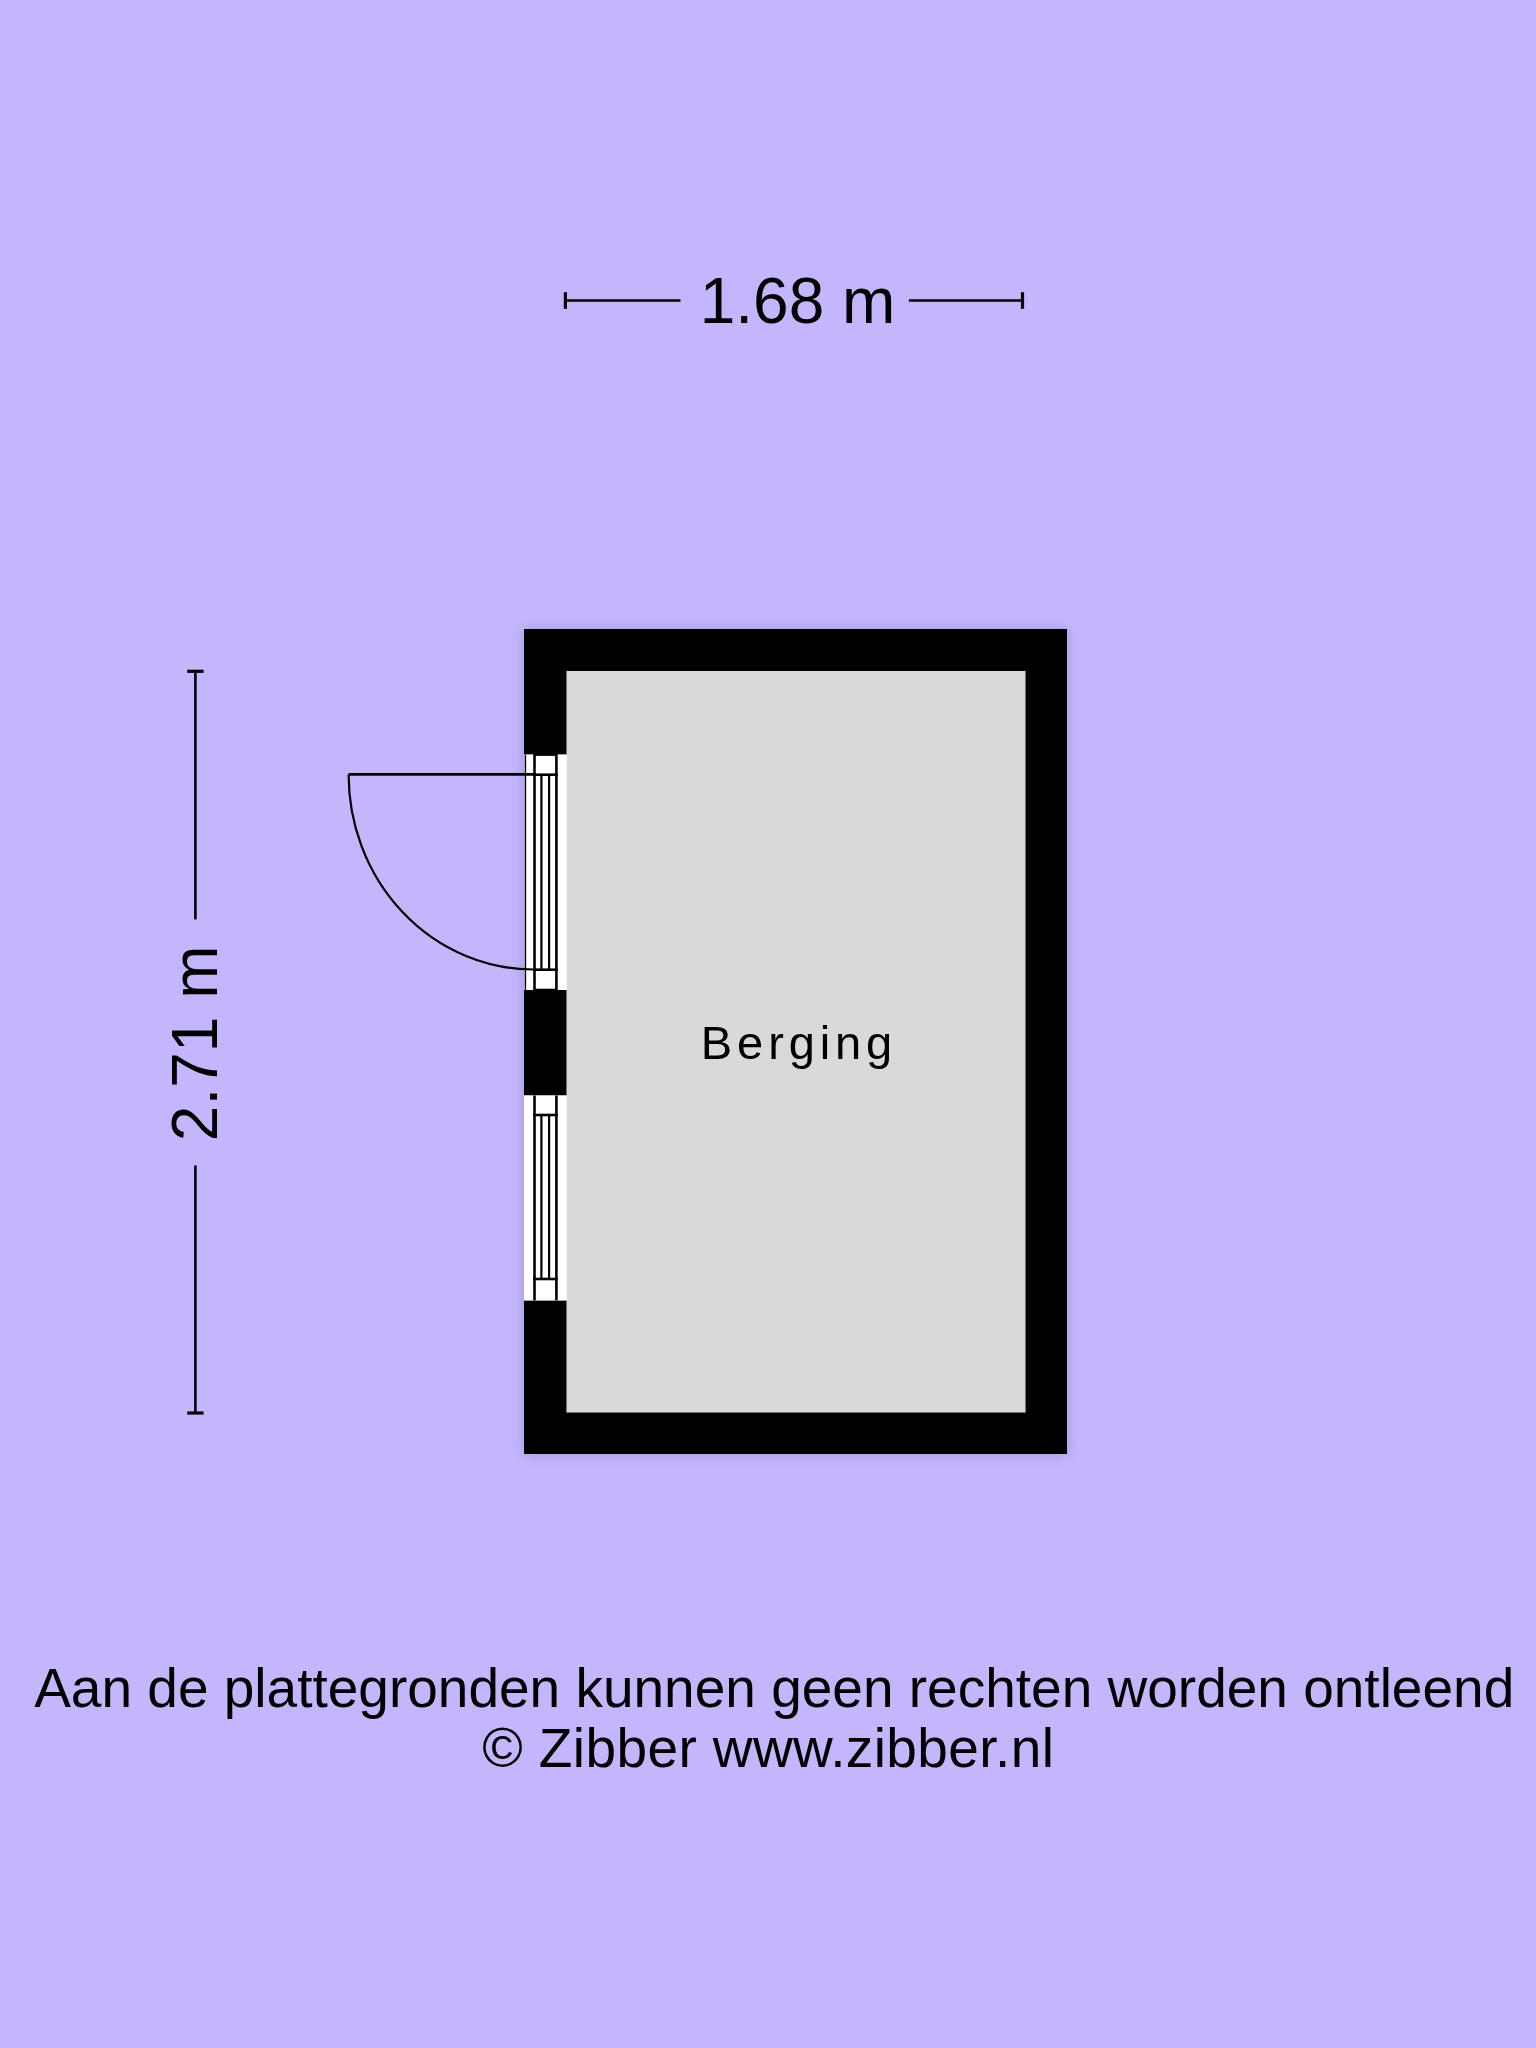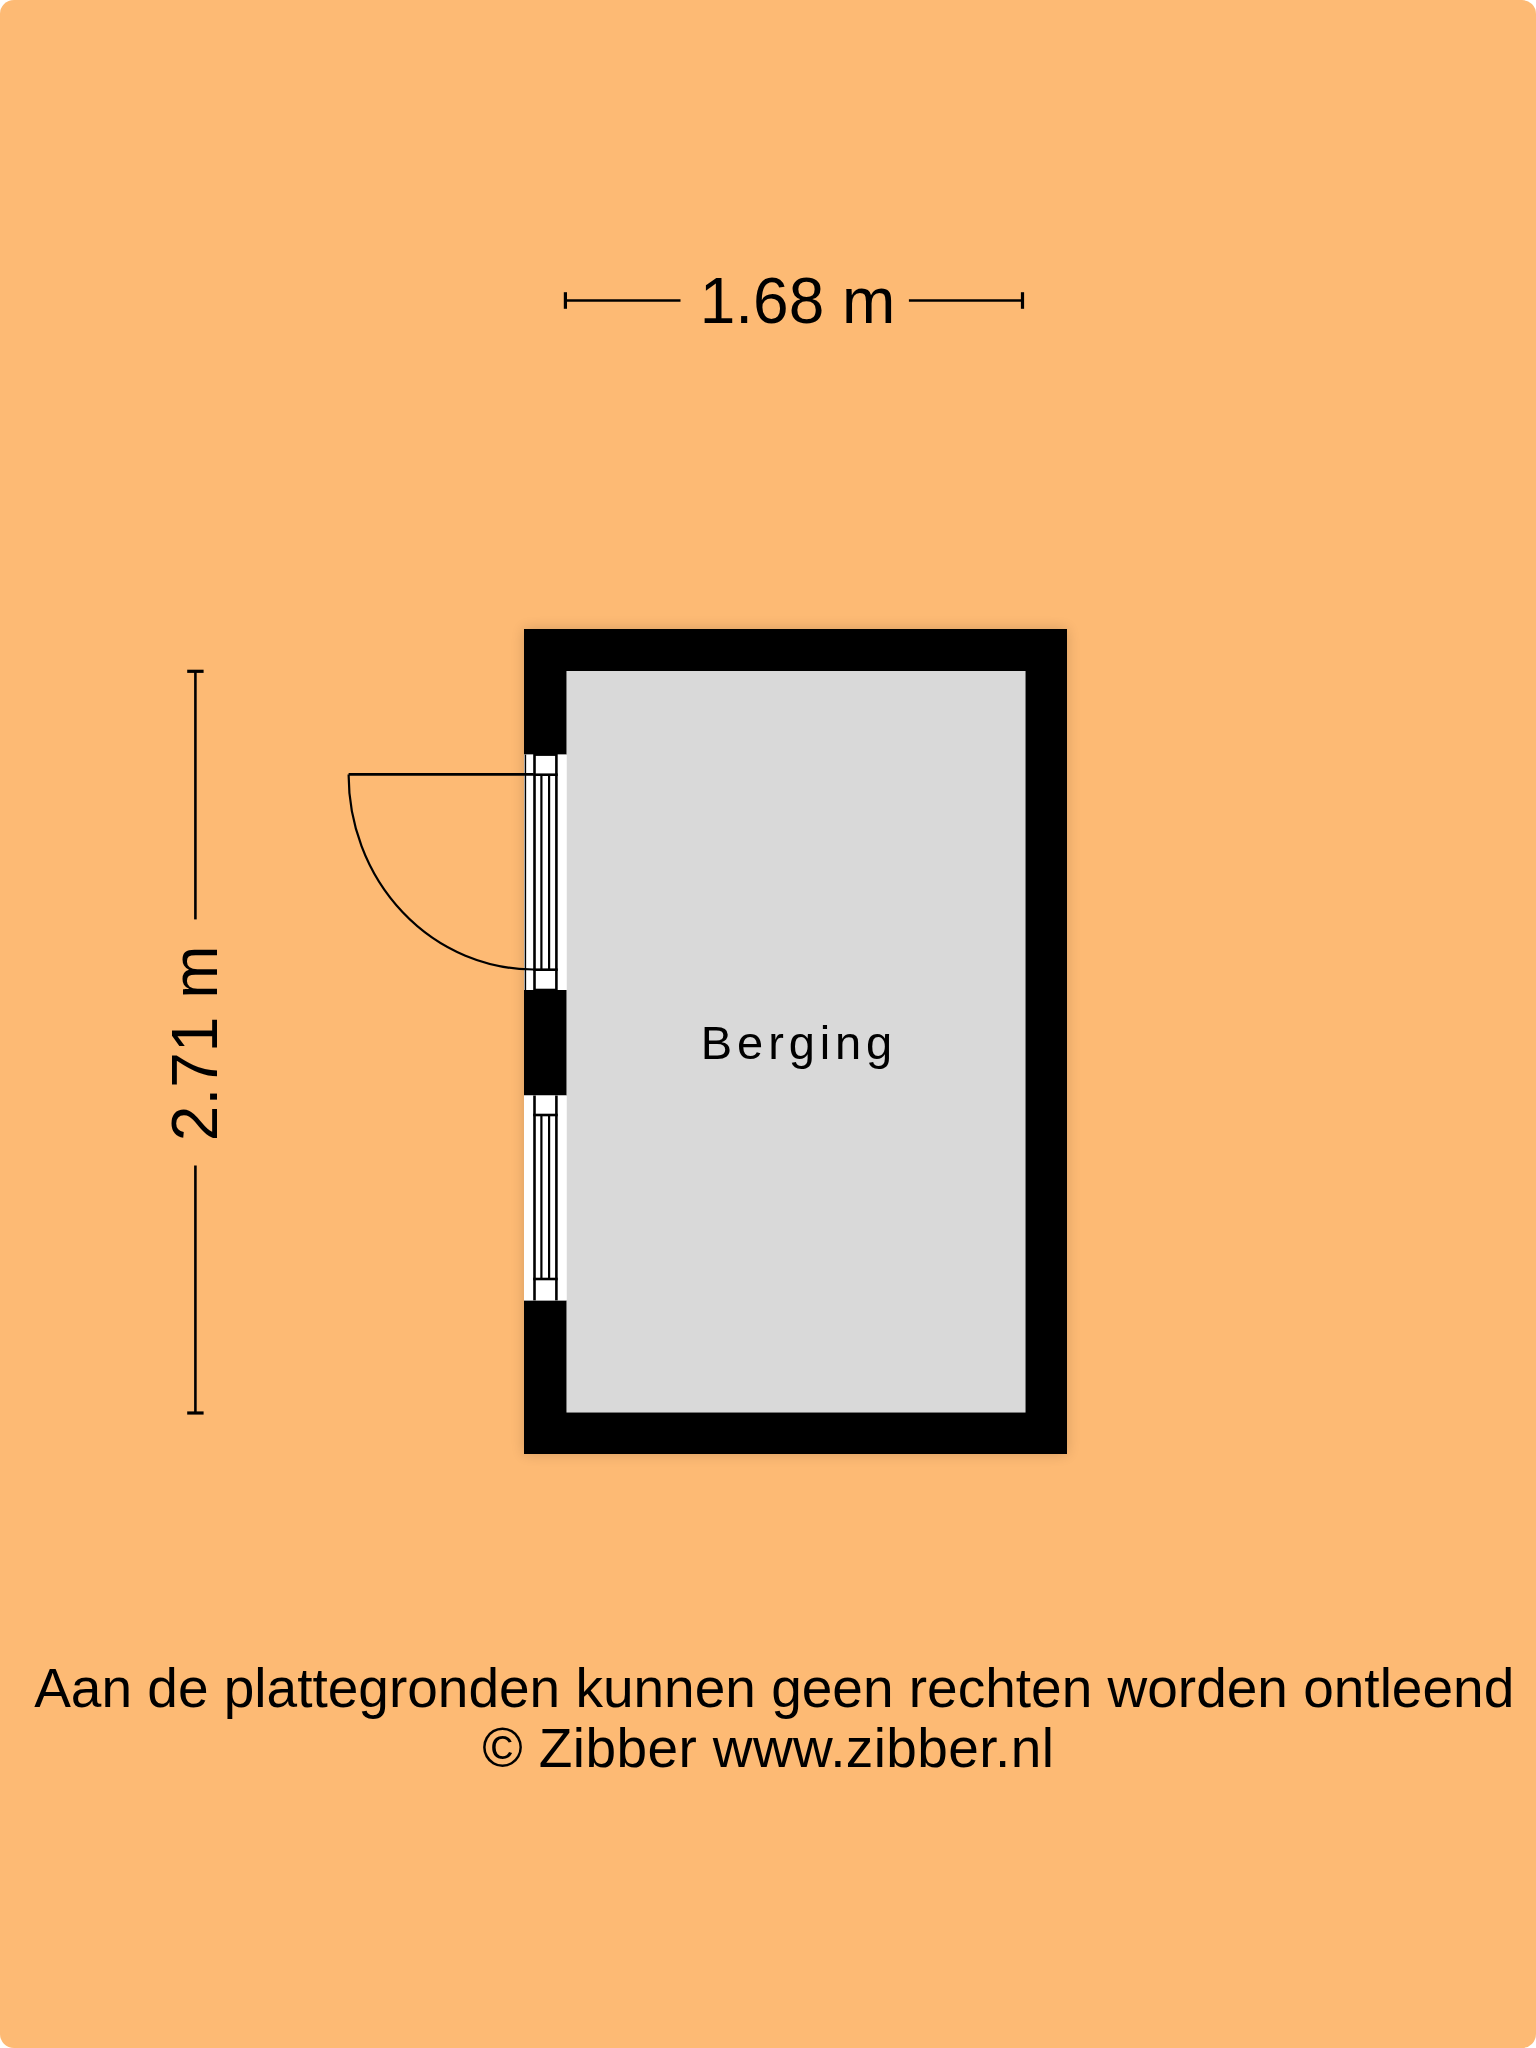--- a/index.html
+++ b/index.html
@@ -1,17 +1,17 @@
 <!DOCTYPE html>
 <html><head>
 <meta charset="utf-8">
 <style>
   html,body{margin:0;padding:0;background:#ffffff;}
-  #page{position:relative;width:1536px;height:2048px;background:#fdba74;overflow:hidden;
-        font-family:"Liberation Sans", sans-serif;border-radius:14px;}
+  #page{position:relative;width:1536px;height:2048px;background:#c4b5fd;overflow:hidden;
+        font-family:"Liberation Sans", sans-serif;}
   svg{position:absolute;left:0;top:0;filter:blur(0.7px);}
 </style>
 </head>
 <body>
 <div id="page">
 <svg width="1536" height="2048" viewBox="0 0 1536 2048">
   <defs>
     <filter id="softshadow" x="-30%" y="-30%" width="160%" height="160%">
       <feGaussianBlur stdDeviation="7"></feGaussianBlur>
     </filter>

